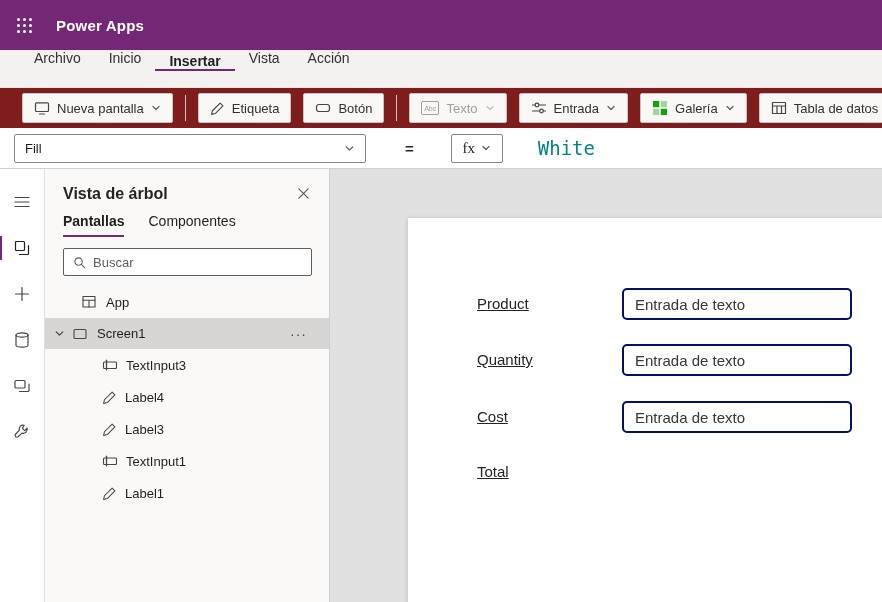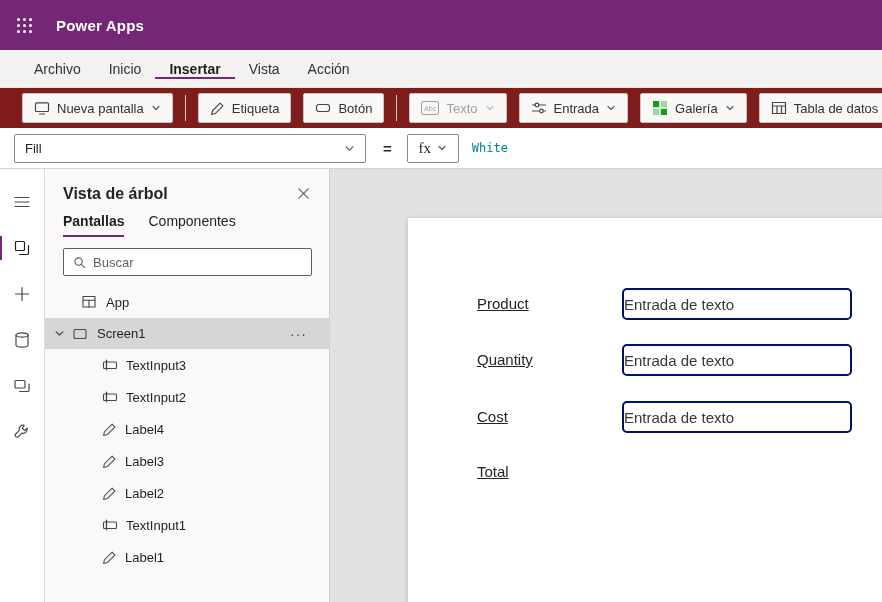--- a/index.html
+++ b/index.html
@@ -9,39 +9,39 @@
     background:#fff; font-family:"Liberation Sans", sans-serif; color:#201f1e;
   }
   svg { display:block; stroke-linecap:round; stroke-linejoin:round; }
 
   
   .top-bar { position:absolute; left:0; top:0; width:100%; height:50px; background:#742774; display:flex; align-items:center; }
   .waffle-btn { width:48px; height:50px; display:flex; align-items:center; justify-content:center; cursor:pointer; }
   .app-title { color:#fff; font-size:15px; font-weight:700; margin-left:8px; letter-spacing:.2px; }
 
   
-  .menu-bar { position:absolute; top:50px; left:0; width:100%; height:37px; background:#f3f2f1; display:flex; align-items:center; padding-left:20px; }
+  .menu-bar { position:absolute; top:50px; left:0; width:100%; height:37px; background:#f3f2f1; display:flex; align-items:flex-start; padding-left:20px; }
   .menu-item { display:flex; align-items:center; padding:0 14px; font-size:14px; color:#323130; cursor:pointer; }
   .menu-item.active { font-weight:700; color:#201f1e; border-bottom:2.5px solid #742774; padding-top:2.5px; }
 
   
   .ribbon { position:absolute; top:87px; left:0; width:100%; height:41px; background:#7f1d1d; border-top:1px solid #e8e6e4; display:flex; align-items:center; padding-left:22px; gap:12px; }
   .ribbon-btn { display:flex; align-items:center; gap:7px; height:30px; padding:0 11px; border:1px solid #c8c6c4; border-radius:2px; background:#f9f8f7; font-size:13px; color:#323130; cursor:pointer; white-space:nowrap; flex:0 0 auto; }
   .ribbon-btn.disabled { color:#a19f9d; }
   .ribbon-sep { width:1px; height:26px; background:#c8c6c4; flex:0 0 auto; }
   .chev { display:flex; align-items:center; color:#605e5c; }
   .ribbon-btn.disabled .chev { color:#c0bebc; }
 
   
-  .formula-bar { position:absolute; top:128px; left:0; width:100%; height:41px; background:#fff; border-bottom:1px solid #d2d0ce; display:flex; align-items:center; }
+  .formula-bar { position:absolute; top:128px; left:0; width:100%; height:41px; background:#fff; border-bottom:1px solid #d2d0ce; display:flex; align-items:center;gap:22px; }
   .prop-select { margin-left:14px; width:352px; height:29px; border:1px solid #8a8886; border-radius:2px; background:#fff; display:flex; align-items:center; justify-content:space-between; padding:0 10px; font-size:13px; color:#201f1e; cursor:pointer; }
   .equals { margin-left:17px; font-size:15px; font-weight:700; color:#252423; }
   .fx-select { margin-left:15px; width:52px; height:29px; border:1px solid #8a8886; border-radius:2px; background:#fff; display:flex; align-items:center; justify-content:center; gap:6px; cursor:pointer; }
   .fx-label { font-family:"Liberation Serif", serif; font-size:15px; color:#252423; }
-  .formula-input { margin-left:13px; flex:1; border:none; outline:none; background:transparent; font-family:"DejaVu Sans Mono", monospace; font-size:12px; color:#038387; }
+  .formula-input { margin-left:13px; flex:1; border:none; outline:none; background:transparent; font-family:"DejaVu Sans Mono", monospace; font-size:19px; color:#038387; }
 
   
   .left-rail { position:absolute; left:0; top:169px; bottom:0; width:45px; background:#fff; border-right:1px solid #e1dfdd; display:flex; flex-direction:column; padding-top:10px; }
   .rail-btn { height:46px; display:flex; align-items:center; justify-content:center; cursor:pointer; position:relative; color:#484644; }
   .rail-btn.selected { color:#201f1e; }
   .rail-btn.selected::before { content:""; position:absolute; left:0; top:11px; bottom:11px; width:2px; background:#742774; }
 
   
   .tree-panel { position:absolute; left:45px; top:169px; bottom:0; width:285px; background:#faf9f8; border-right:1px solid #d2d0ce; }
   .panel-header { display:flex; align-items:center; justify-content:space-between; padding:15px 16px 2px 18px; }
@@ -58,21 +58,21 @@
   .row-app { padding-left:36px; gap:9px; }
   .row-screen { height:31px; background:#d8d6d4; padding-left:9px; gap:7px; position:relative; }
   .row-screen .row-label { margin-left:2px; }
   .more-btn { position:absolute; right:22px; top:0; bottom:0; display:flex; align-items:center; font-size:14px; letter-spacing:1px; color:#484644; cursor:pointer; }
   .row-child { padding-left:57px; gap:8px; }
 
   
   .canvas-area { position:absolute; left:330px; top:169px; right:0; bottom:0; background:#e1e1e1; overflow:hidden; }
   .screen-canvas { position:absolute; left:78px; top:49px; width:620px; height:600px; background:#fff; box-shadow:0 1px 5px rgba(0,0,0,.18); }
   .ctl-label { position:absolute; left:69px; font-size:15px; color:#252423; cursor:pointer;text-decoration:underline; }
-  .ctl-input { position:absolute; left:214px; width:230px; height:32px; border:2px solid #00126b; border-radius:5px; background:#fff; display:flex; align-items:center; font-size:15px; color:#383735; cursor:text; }
+  .ctl-input { position:absolute; left:214px; width:230px; height:32px; border:2px solid #00126b; border-radius:5px; background:#fff; display:flex; align-items:center; padding-left:11px; font-size:15px; color:#383735; cursor:text; }
 </style>
 </head>
 <body>
 
 <div class="app">
 
   <div class="top-bar">
     <div class="waffle-btn">
       <span>
         <svg width="17" height="17" viewBox="0 0 17 17" fill="#fff">
@@ -313,50 +313,33 @@
         <span>
           <svg width="16" height="16" viewBox="0 0 16 16" fill="none" stroke="#484644" stroke-width="1.1">
               <rect x="1.5" y="5" width="13" height="6.5" rx="1"></rect>
               <path d="M4.5 3.2v9.6" stroke-width="1.3"></path>
             </svg>
         </span>
         <span class="row-label">TextInput3</span>
       </div>
       <div class="tree-row row-child">
         <span>
-          <svg width="16" height="16" viewBox="0 0 16 16" fill="none" stroke="#484644" stroke-width="1.1">
-              <rect x="1.5" y="5" width="13" height="6.5" rx="1"></rect>
-              <path d="M4.5 3.2v9.6" stroke-width="1.3"></path>
-            </svg>
-        </span>
-        <span class="row-label">TextInput2</span>
-      </div>
-      <div class="tree-row row-child">
-        <span>
           <svg width="15" height="15" viewBox="0 0 16 16" fill="none" stroke="#484644" stroke-width="1.1">
               <path d="M10.8 2.2l3 3L5.6 13.4l-3.9.9.9-3.9z"></path>
             </svg>
         </span>
         <span class="row-label">Label4</span>
       </div>
       <div class="tree-row row-child">
         <span>
           <svg width="15" height="15" viewBox="0 0 16 16" fill="none" stroke="#484644" stroke-width="1.1">
               <path d="M10.8 2.2l3 3L5.6 13.4l-3.9.9.9-3.9z"></path>
             </svg>
         </span>
         <span class="row-label">Label3</span>
-      </div>
-      <div class="tree-row row-child">
-        <span>
-          <svg width="15" height="15" viewBox="0 0 16 16" fill="none" stroke="#484644" stroke-width="1.1">
-              <path d="M10.8 2.2l3 3L5.6 13.4l-3.9.9.9-3.9z"></path>
-            </svg>
-        </span>
-        <span class="row-label">Label2</span>
       </div>
       <div class="tree-row row-child">
         <span>
           <svg width="16" height="16" viewBox="0 0 16 16" fill="none" stroke="#484644" stroke-width="1.1">
               <rect x="1.5" y="5" width="13" height="6.5" rx="1"></rect>
               <path d="M4.5 3.2v9.6" stroke-width="1.3"></path>
             </svg>
         </span>
         <span class="row-label">TextInput1</span>
       </div>

